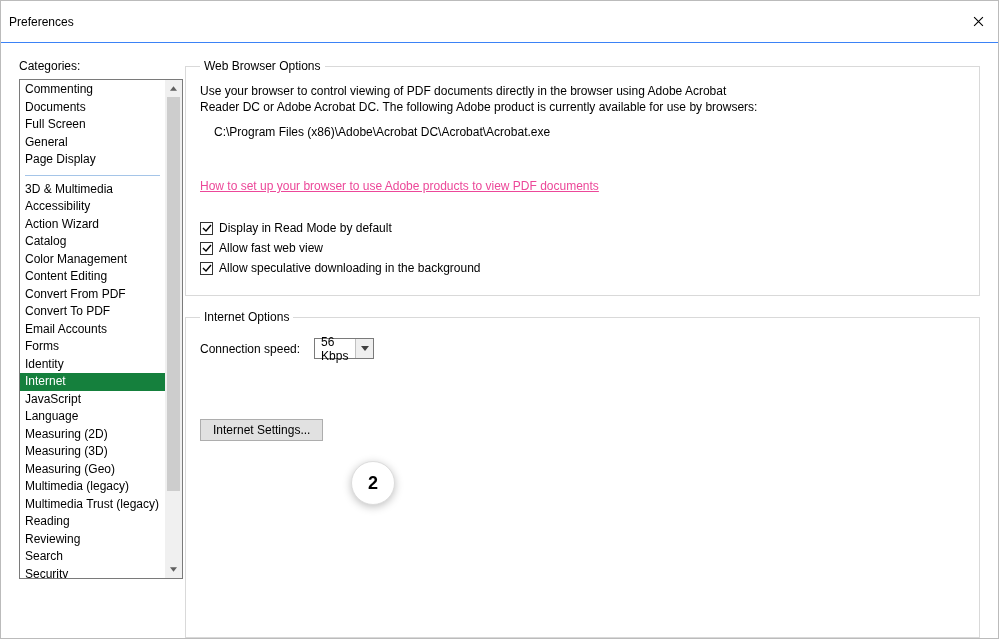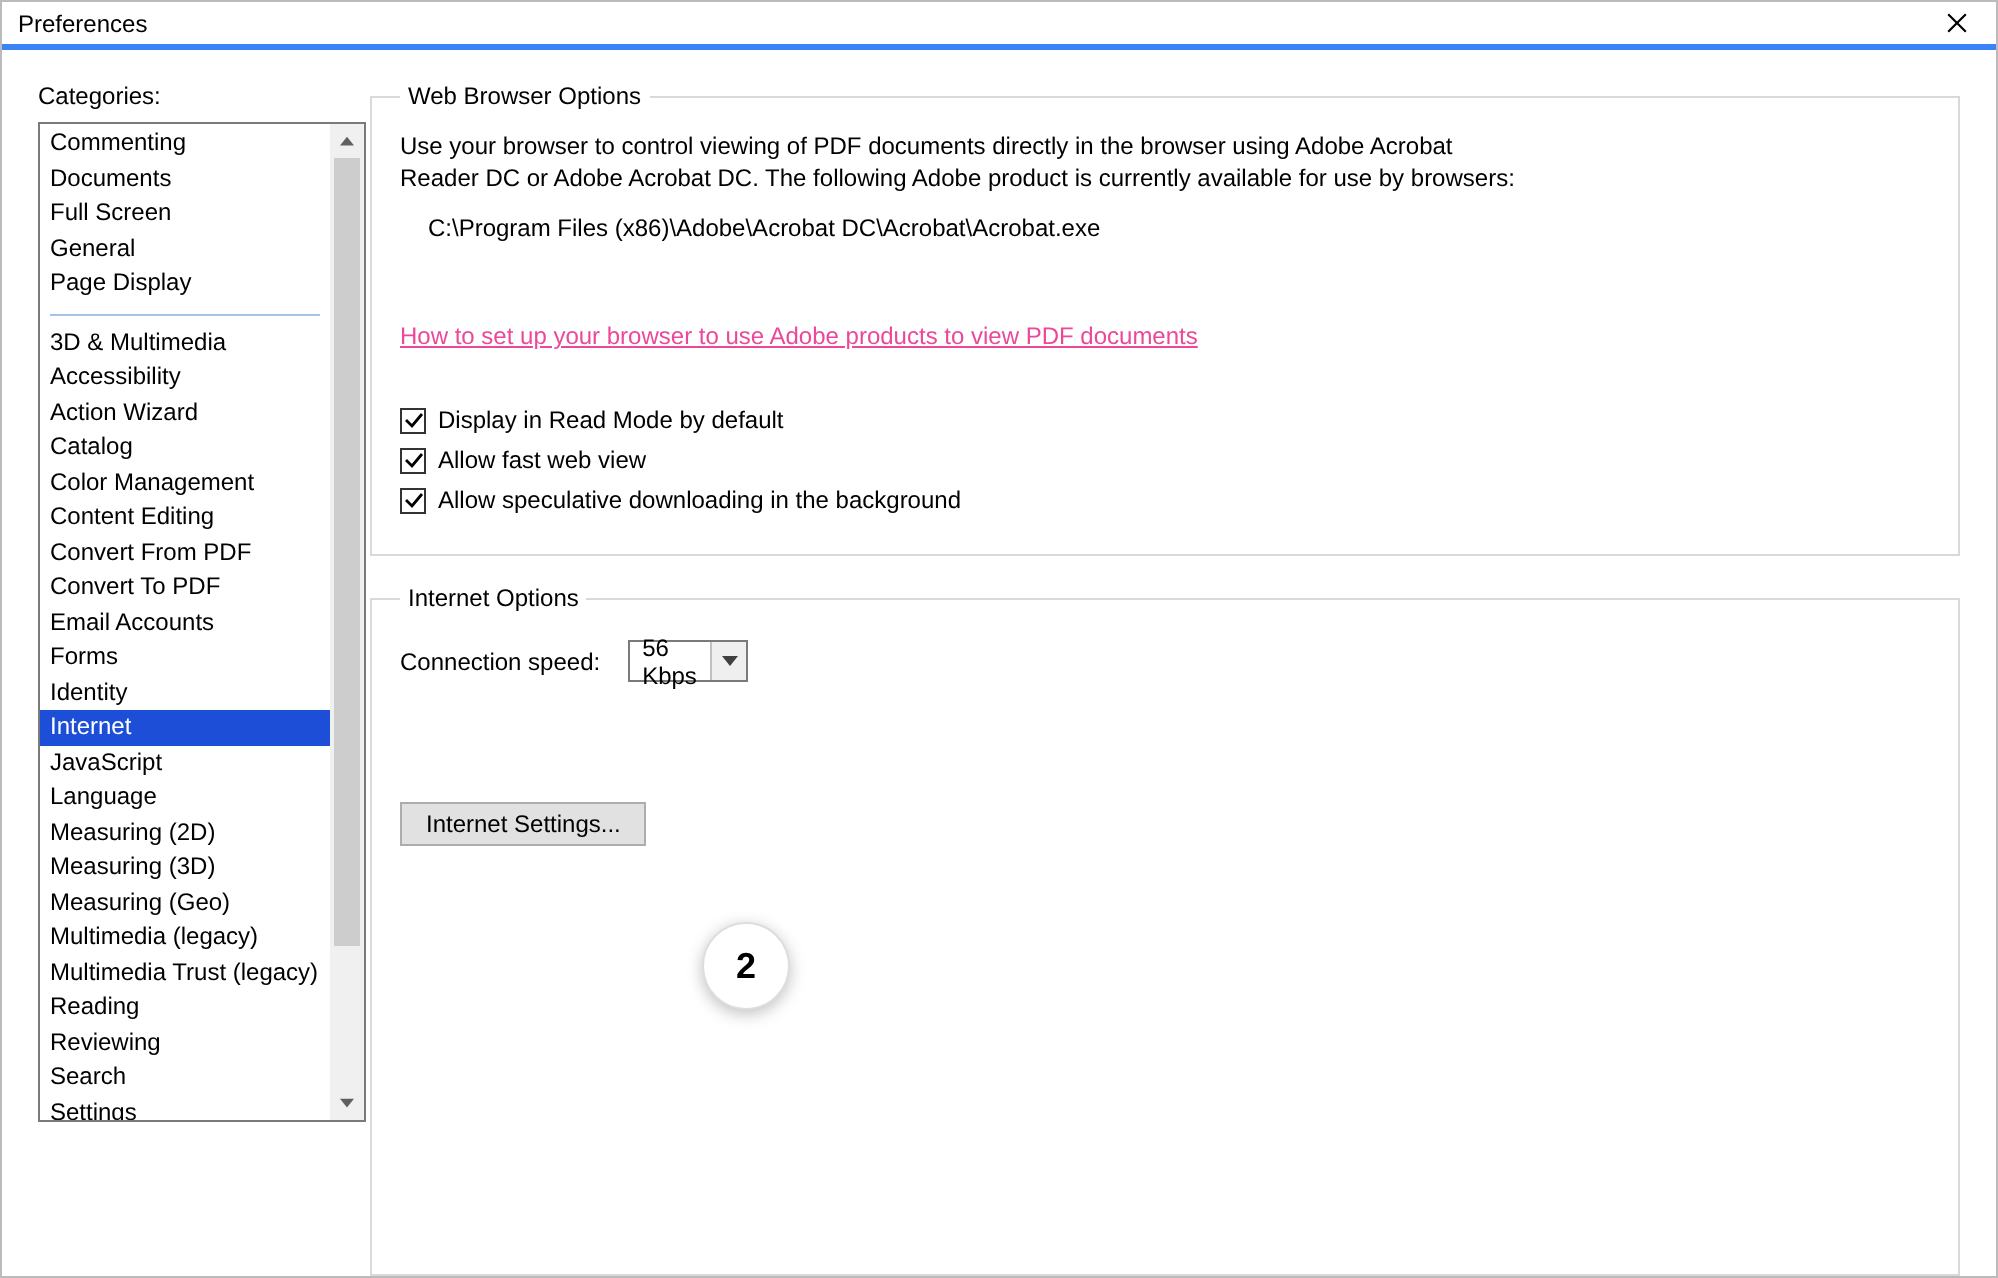--- a/index.html
+++ b/index.html
@@ -16,26 +16,26 @@
   .window {
     width: 999px;
     height: 639px;
     border: 1px solid #bbb;
     background: #fff;
     position: relative;
     display: flex;
     flex-direction: column;
   }
   .titlebar {
-    height: 24px;
+    height: 42px;
     display: flex;
     align-items: center;
     padding: 0 8px;
     font-size: 12px;
-    border-bottom: 3px solid #3b82f6;
+    border-bottom: 1px solid #3b82f6;
   }
   .titlebar .title { flex:1; }
   .close-btn {
     width: 40px;
     height: 30px;
     display:flex;
     align-items:center;
     justify-content:center;
     margin-right: -8px;
   }
@@ -60,21 +60,21 @@
     overflow:hidden;
     padding: 1px 0;
   }
   .cat-item {
     padding: 1px 5px;
     line-height: 15.5px;
     white-space: nowrap;
     cursor: default;
   }
   .cat-item.selected {
-    background: #1d4ed8;
+    background: #15803d;
     color: #fff;
   }
   .cat-sep {
     height:1px;
     background:#a5c5e8;
     margin: 6px 5px 5px 5px;
   }
   .scrollbar {
     width: 17px;
     background: #f0f0f0;
@@ -205,21 +205,21 @@
             <div class="cat-item">JavaScript</div>
             <div class="cat-item">Language</div>
             <div class="cat-item">Measuring (2D)</div>
             <div class="cat-item">Measuring (3D)</div>
             <div class="cat-item">Measuring (Geo)</div>
             <div class="cat-item">Multimedia (legacy)</div>
             <div class="cat-item">Multimedia Trust (legacy)</div>
             <div class="cat-item">Reading</div>
             <div class="cat-item">Reviewing</div>
             <div class="cat-item">Search</div>
-            <div class="cat-item">Settings</div>
+            <div class="cat-item">Security</div>
           </div>
         <div class="scrollbar">
           <div class="sb-btn">
             <svg viewBox="0 0 8 5">
                 <path d="M0 5 L4 0 L8 5 Z"></path>
               </svg>
           </div>
           <div class="sb-track">
             <div class="sb-thumb"></div>
           </div>

